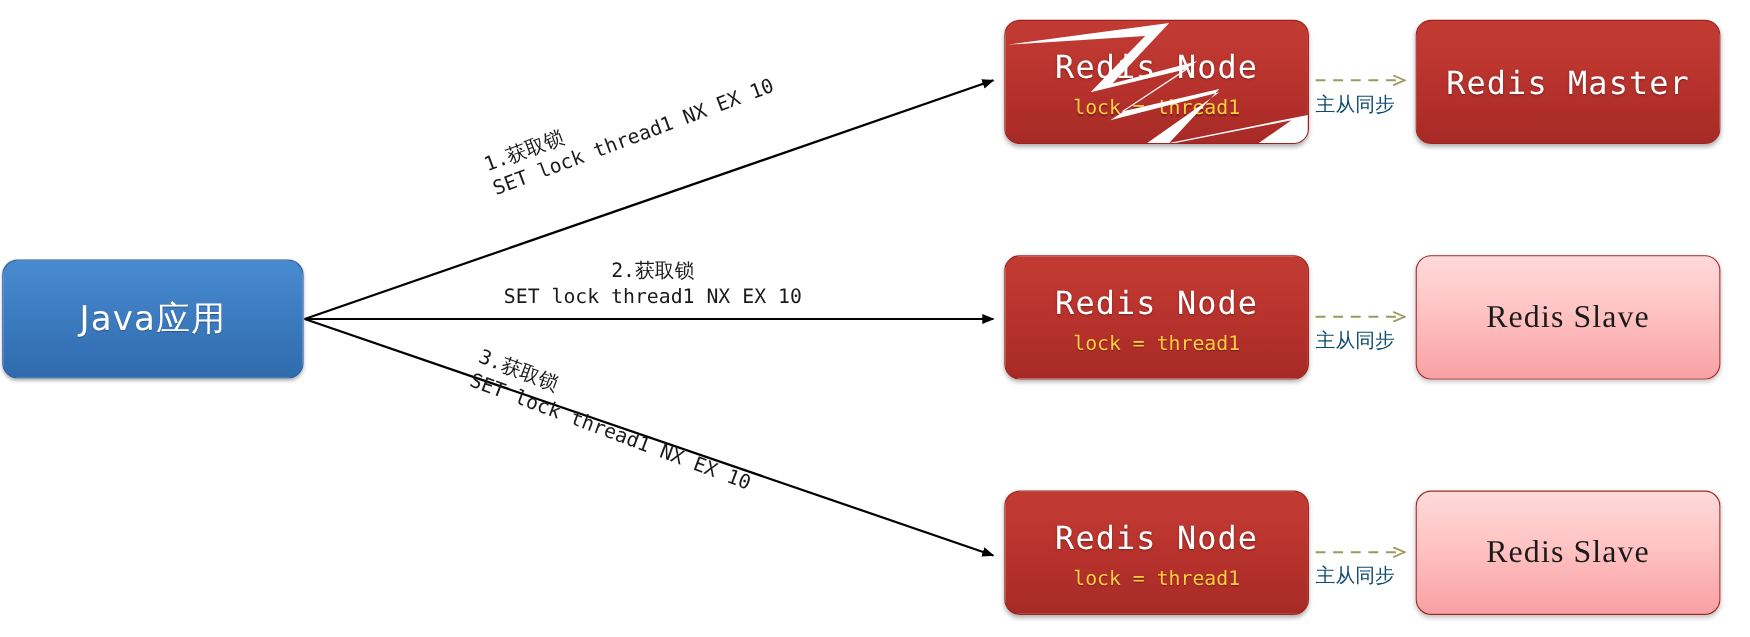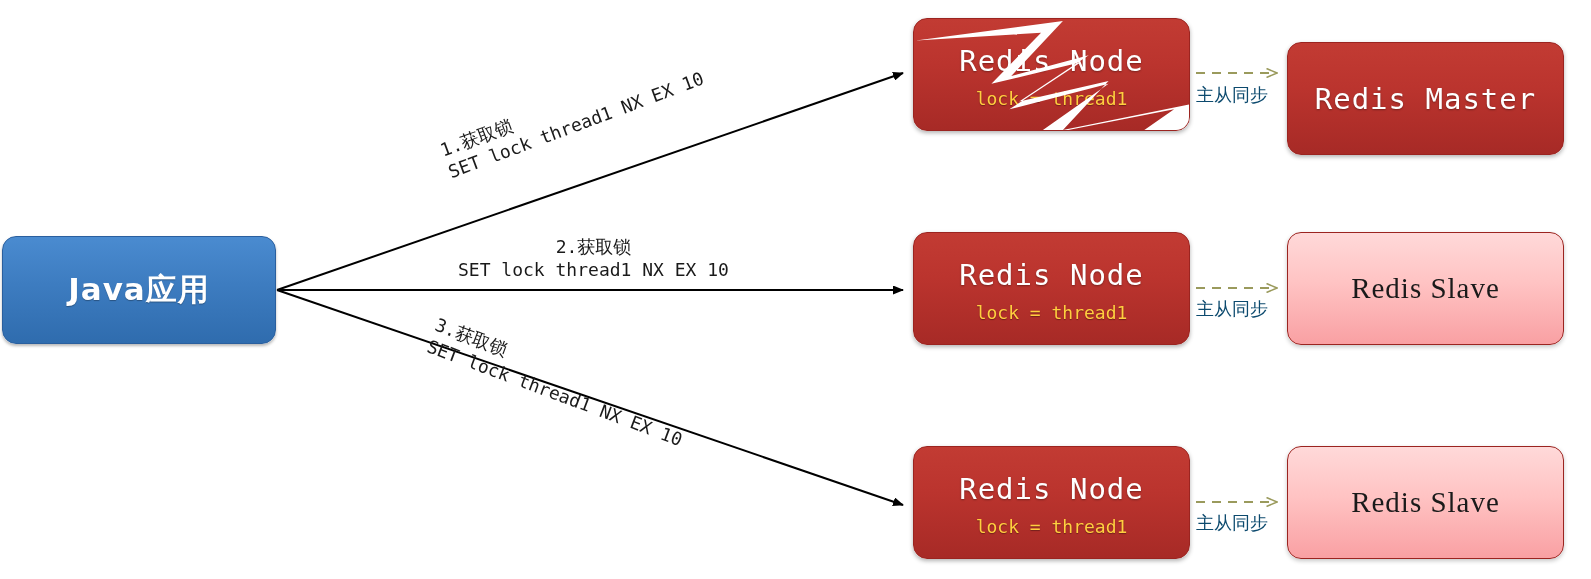--- a/index.html
+++ b/index.html
@@ -35,21 +35,20 @@
 
   
   .java-box {
     left: 2px;
     top: 236px;
     width: 274px;
     height: 108px;
     background: linear-gradient(to bottom, #4a8bd0 0%, #3d7cc0 45%, #2f6cae 100%);
     border: 1px solid #2a5f9e;
     box-shadow: 0 2px 3px rgba(0,0,0,0.28);
-    font-weight: bold;
   }
   .java-label {
     color: #ffffff;
     font-size: 31px;
     font-family: "DejaVu Sans", sans-serif;
     letter-spacing: 1px;
     text-shadow: 0 1px 1px rgba(0,0,0,0.30);
   }
 
   
@@ -92,21 +91,20 @@
 
   
   .redis-master {
     left: 1287px;
     top: 18px;
     width: 277px;
     height: 113px;
     background: linear-gradient(to bottom, #c23b33 0%, #bb342e 40%, #a72a26 100%);
     border: 1px solid #9b2420;
     box-shadow: 0 2px 4px rgba(0,0,0,0.30);
-    margin-top: 24px;
   }
   .redis-master .title {
     color: #ffffff;
     font-size: 29px;
     font-family: "DejaVu Sans Mono", monospace;
     letter-spacing: 1px;
     text-shadow: 0 1px 2px rgba(0,0,0,0.35);
   }
 
   

